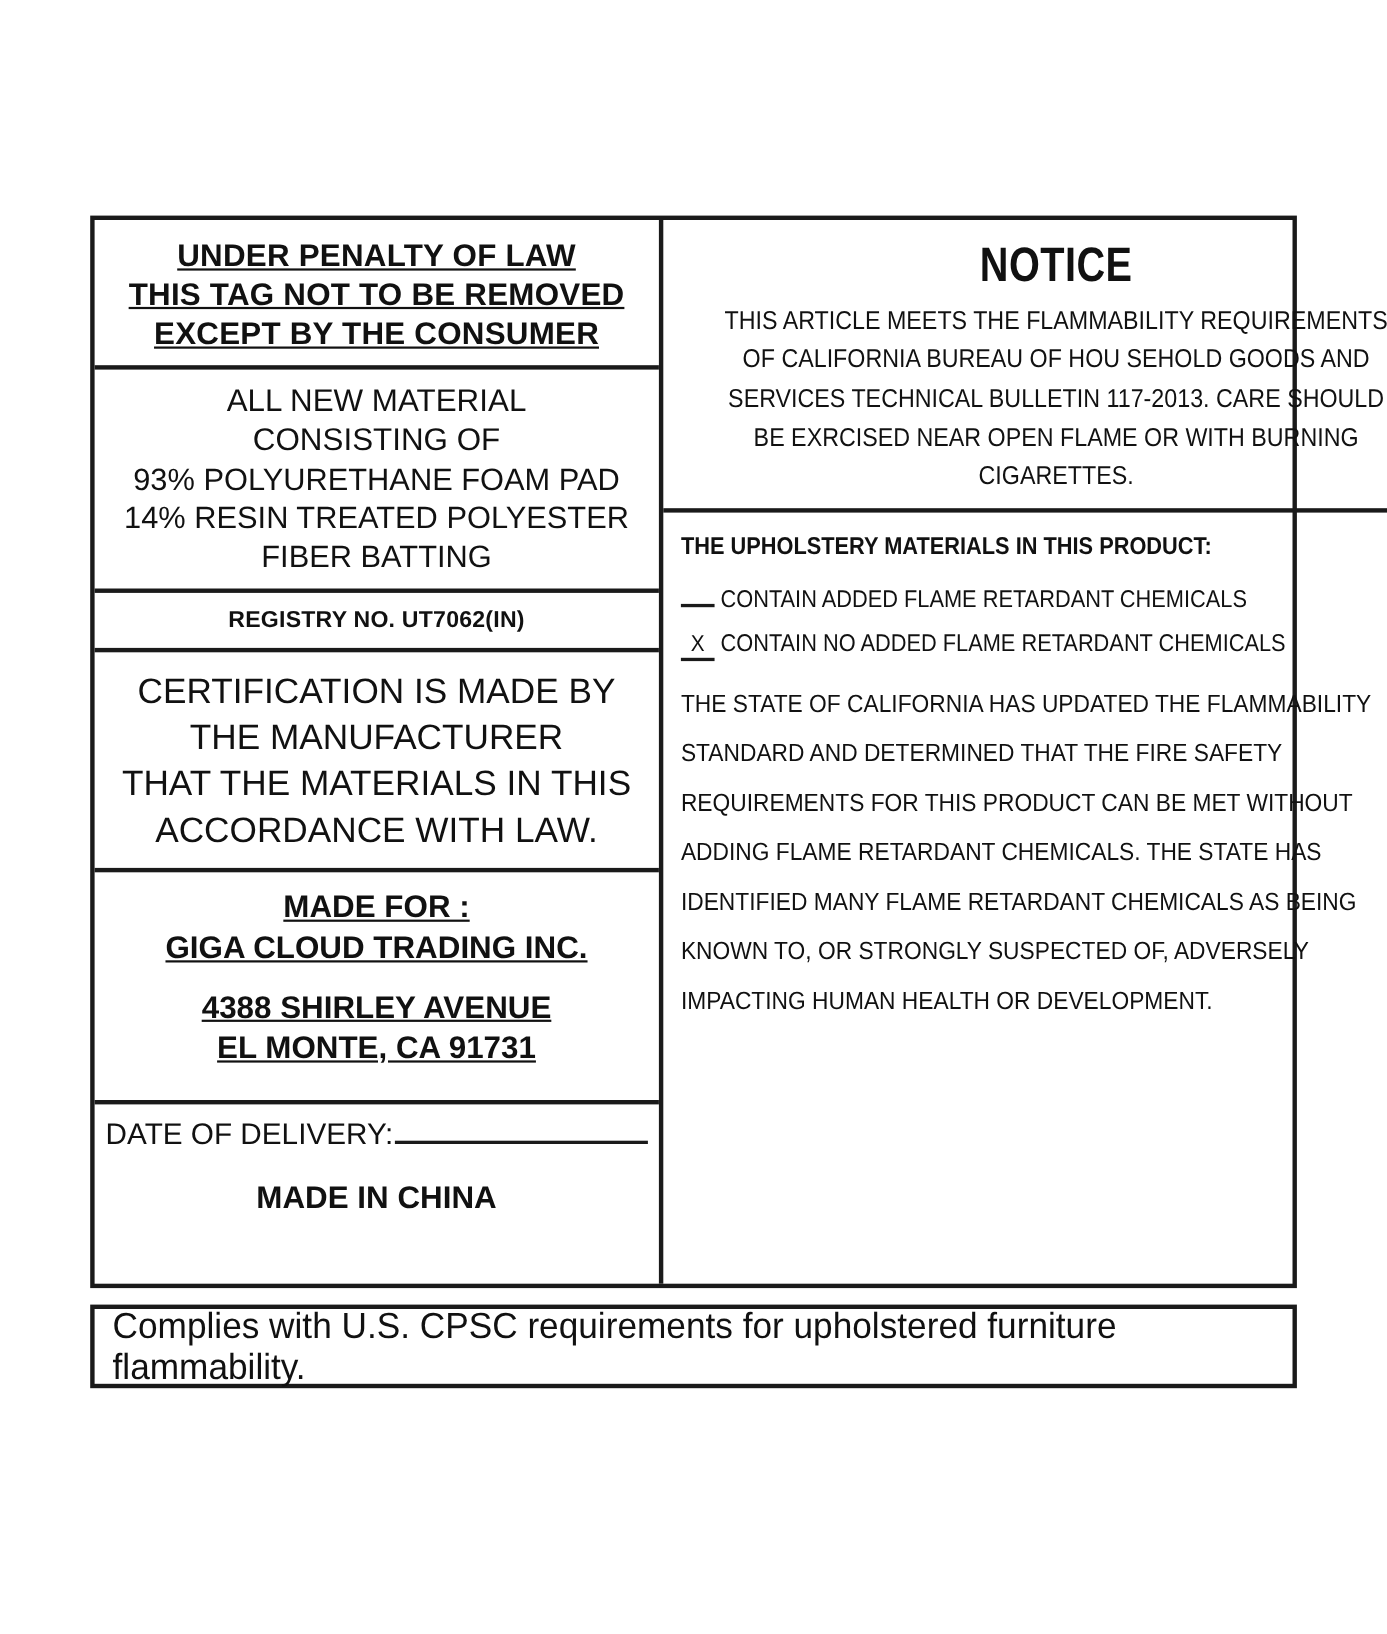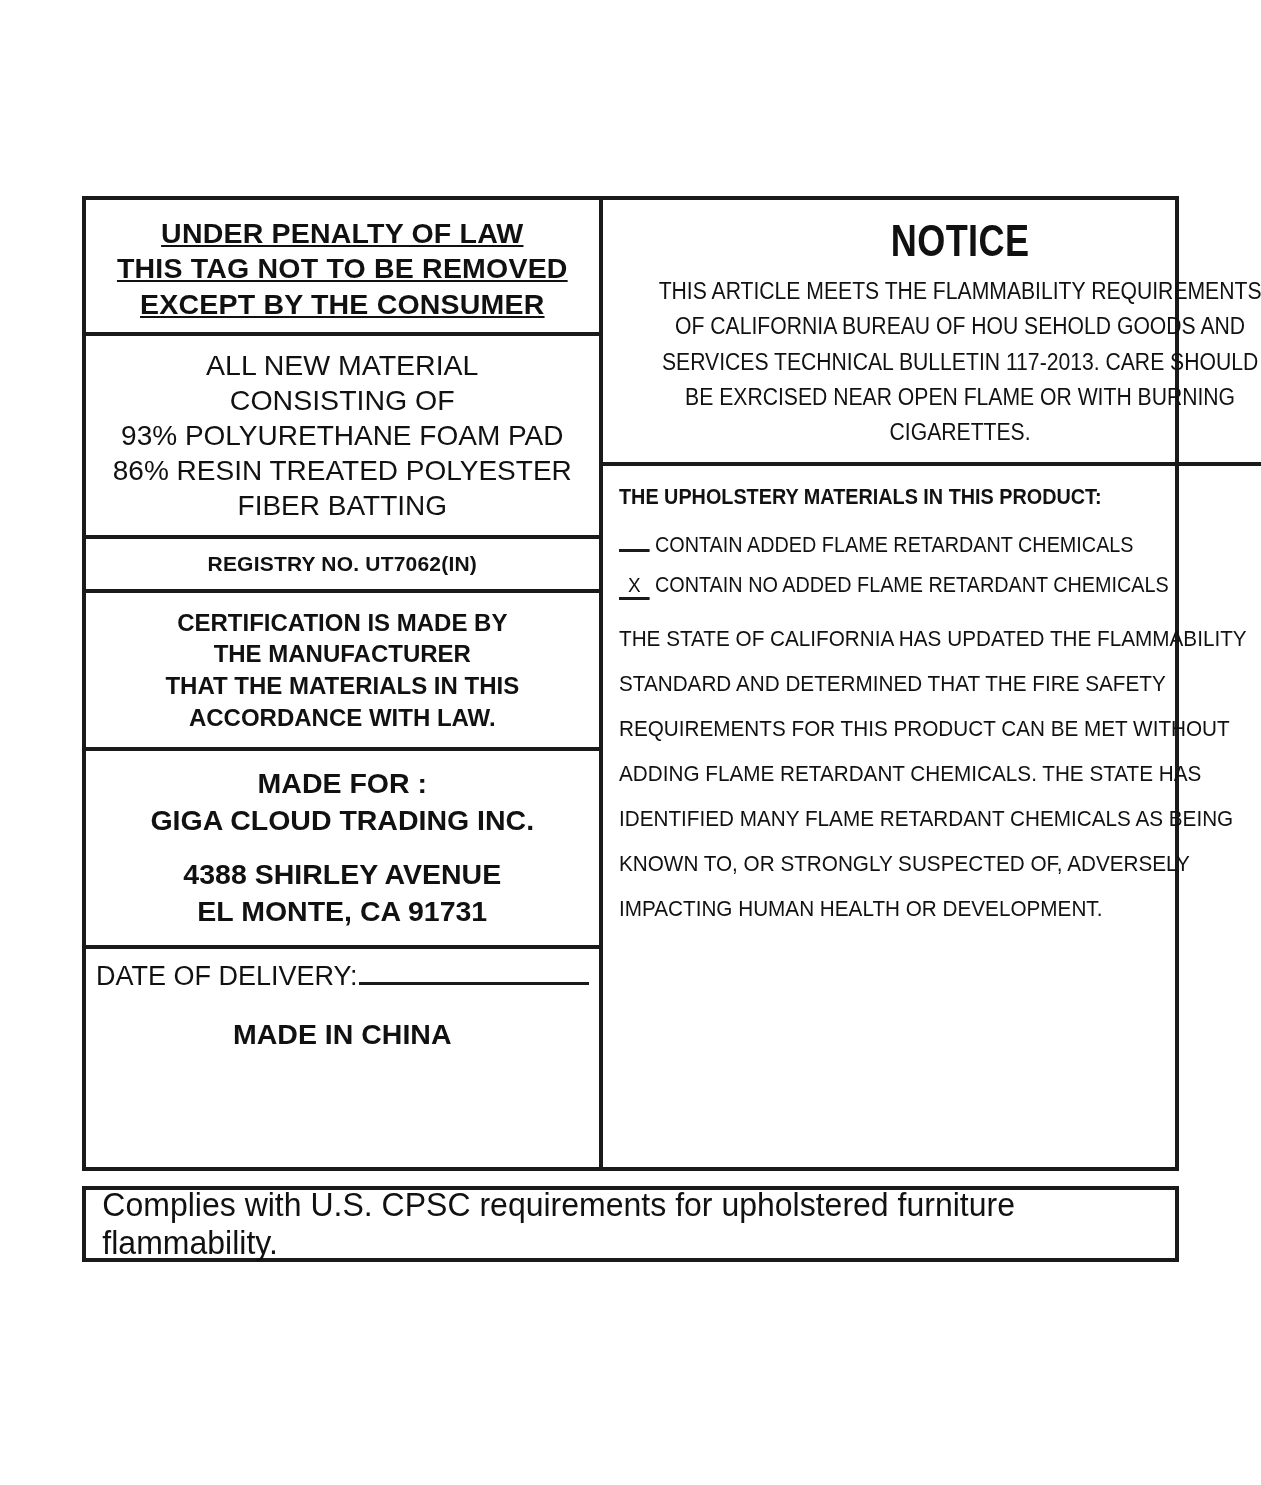--- a/index.html
+++ b/index.html
@@ -87,27 +87,28 @@
   .registry .line {
     font-weight: bold;
     font-size: 21px;
     letter-spacing: 0.2px;
   }
   .certification {
     padding-top: 14px;
     padding-bottom: 14px;
   }
   .certification .line {
-    font-weight: bold;
-    font-size: 24px;
+    font-weight: normal;
+    font-size: 32px;
     line-height: 1.32;
   }
   .madefor {
     padding-top: 14px;
-    padding-bottom: 16px;
+    padding-bottom: 29px;
+    text-decoration: underline;
   }
   .madefor .line {
     font-weight: bold;
     font-size: 28.5px;
     line-height: 1.28;
   }
   .madefor .addr-gap {
     height: 18px;
   }
   .delivery {
@@ -222,21 +223,21 @@
       <div class="cell divider-b penalty">
         <div class="line">UNDER PENALTY OF LAW</div>
         <div class="line">THIS TAG NOT TO BE REMOVED</div>
         <div class="line">EXCEPT BY THE CONSUMER</div>
       </div>
 
       <div class="cell divider-b material">
         <div class="bold-line">ALL NEW MATERIAL</div>
         <div class="bold-line">CONSISTING OF</div>
         <div class="thin-line">93% POLYURETHANE FOAM PAD</div>
-        <div class="thin-line">86% RESIN TREATED POLYESTER</div>
+        <div class="thin-line">14% RESIN TREATED POLYESTER</div>
         <div class="thin-line">FIBER BATTING</div>
       </div>
 
       <div class="cell divider-b registry">
         <div class="line">REGISTRY NO. UT7062(IN)</div>
       </div>
 
       <div class="cell divider-b certification">
         <div class="line">CERTIFICATION IS MADE BY</div>
         <div class="line">THE MANUFACTURER</div>

